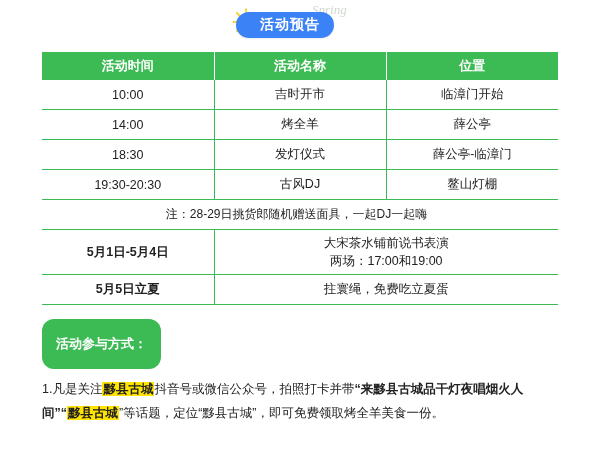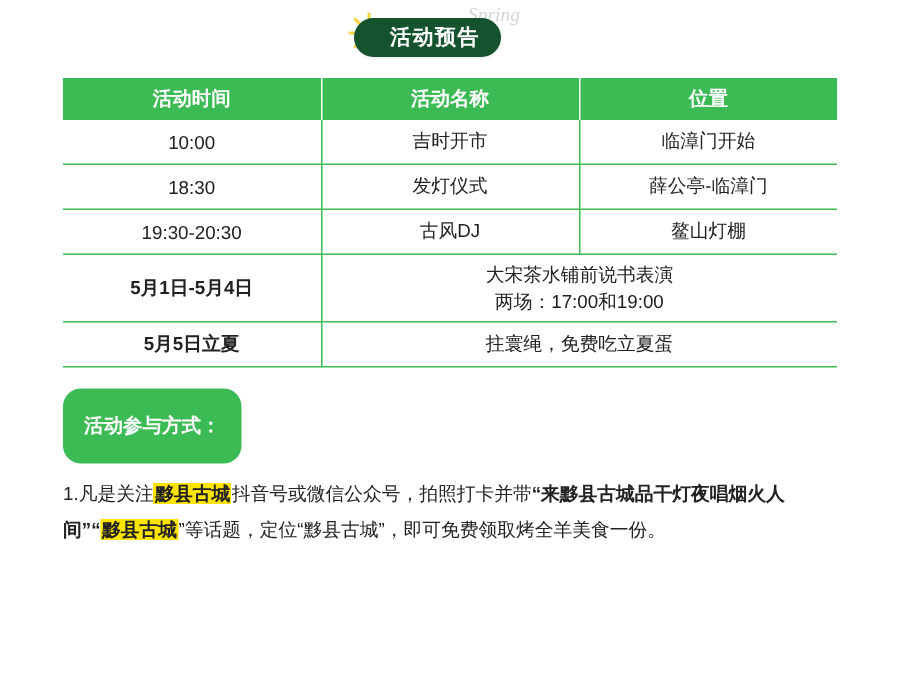--- a/index.html
+++ b/index.html
@@ -20,21 +20,21 @@
   .header {
     height: 52px;
     position: relative;
   }
   .banner {
     position: absolute;
     left: 236px;
     top: 12px;
     display: flex;
     align-items: center;
-    background: #14532d;
+    background: #3b82f6;
     border-radius: 14px;
     padding: 4px 14px 4px 24px;
     box-shadow: 0 1px 2px rgba(0,0,0,.08);
     justify-content: center;
   }
   .banner-title {
     color: #ffffff;
     font-size: 14px;
     font-weight: bold;
     letter-spacing: 1px;
@@ -168,28 +168,38 @@
         <th>位置</th>
       </tr>
     </thead>
     <tbody>
       <tr>
         <td>10:00</td>
         <td>吉时开市</td>
         <td class="last-col">临漳门开始</td>
       </tr>
       <tr>
+        <td>14:00</td>
+        <td>烤全羊</td>
+        <td class="last-col">薛公亭</td>
+      </tr>
+      <tr>
         <td>18:30</td>
         <td>发灯仪式</td>
         <td class="last-col">薛公亭-临漳门</td>
       </tr>
       <tr>
         <td>19:30-20:30</td>
         <td>古风DJ</td>
         <td class="last-col">鳌山灯棚</td>
+      </tr>
+      <tr class="row-note">
+        <td colspan="3" class="last-col">
+          <span class="note-inner">注：28-29日挑货郎随机赠送面具，一起DJ一起嗨</span>
+        </td>
       </tr>
       <tr>
         <td class="merge-left">5月1日-5月4日</td>
         <td colspan="2" class="last-col cell-two-line">
           <span id="extra0">大宋茶水铺前说书表演<br>两场：17:00和19:00</span>
         </td>
       </tr>
       <tr>
         <td class="merge-left">5月5日立夏</td>
         <td colspan="2" class="last-col">拄寰绳，免费吃立夏蛋</td>

